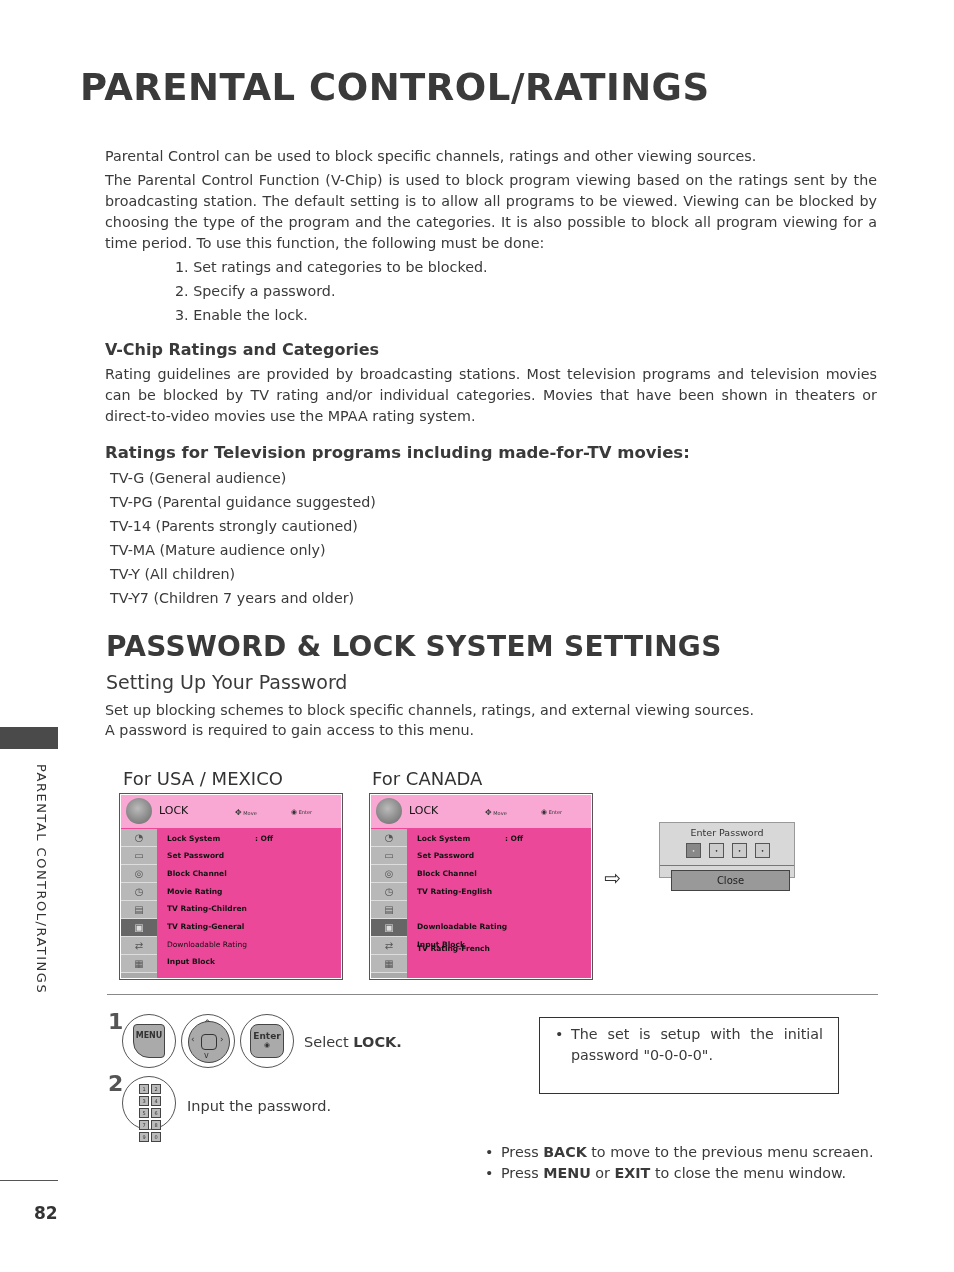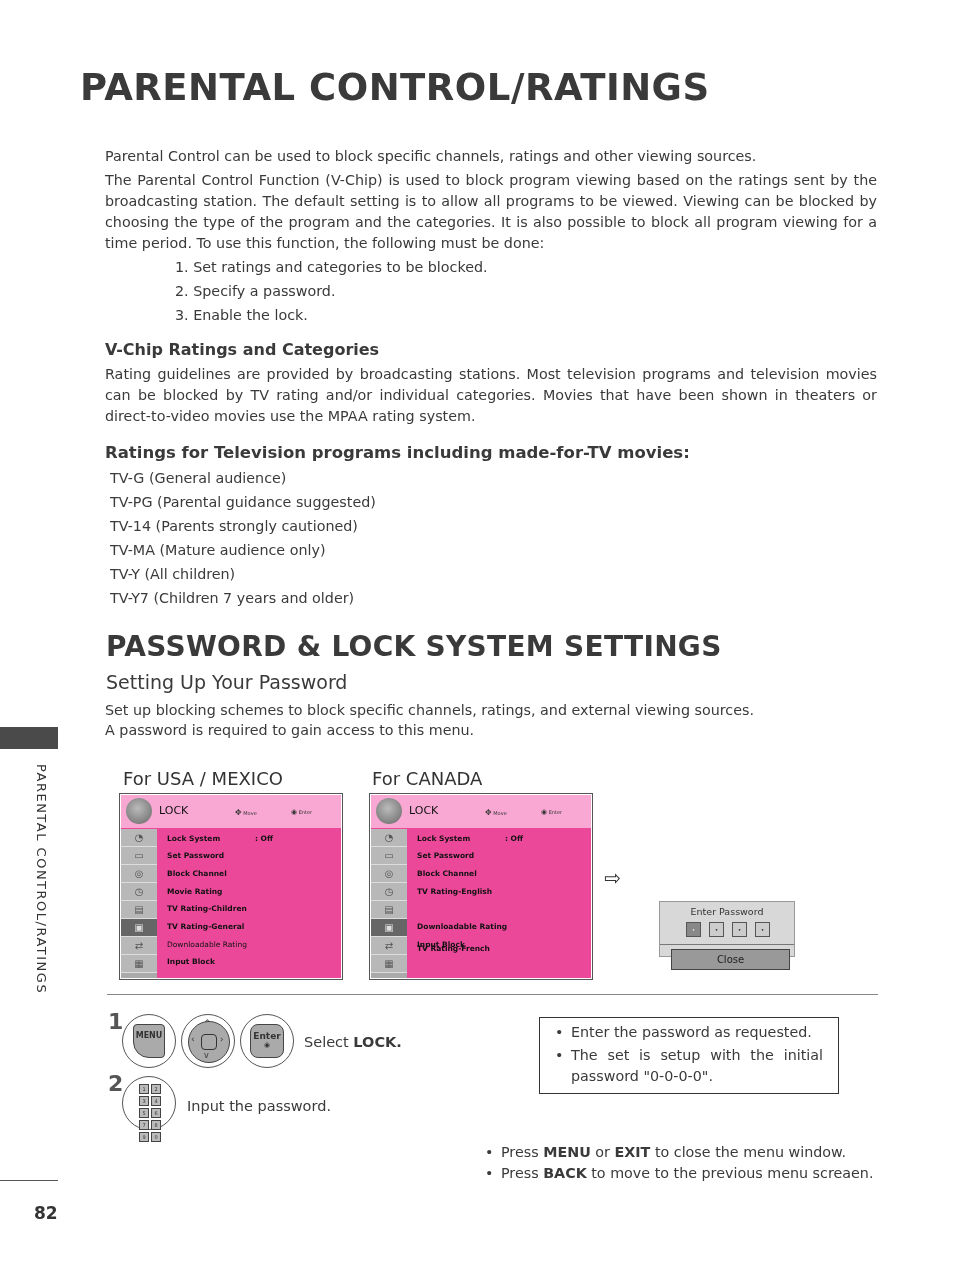--- a/index.html
+++ b/index.html
@@ -19,21 +19,21 @@
   .osd-lock{position:absolute;left:5px;top:3px;width:26px;height:26px;border-radius:50%;background:radial-gradient(circle at 45% 40%,#bbb,#666);}
   .osd-title{position:absolute;left:38px;top:9px;font-size:11px;color:#111;}
   .osd-move{position:absolute;left:114px;top:13px;font-size:5px;color:#333;}
   .osd-enter{position:absolute;left:170px;top:13px;font-size:5px;color:#333;}
   .osd-side{position:absolute;left:1px;top:35px;width:36px;bottom:1px;background:#aaa;}
   .osd-icon{height:17px;border-bottom:1px solid #ddd;background:#b8b8b8;display:flex;align-items:center;justify-content:center;font-size:10px;color:#555;}
   .osd-icon.sel{background:#666;color:#ddd;}
   .osd-body{position:absolute;left:37px;top:35px;right:1px;bottom:1px;background:#ec4899;}
   .osd-item{position:absolute;left:10px;font-size:7.5px;color:#111;font-weight:bold;}
   .for{font-size:18px;color:#333;}
-  .pw{left:659px;top:901px;width:136px;height:56px;border:1px solid #999;background:#d8d8d8;box-sizing:border-box;}
+  .pw{left:659px;top:822px;width:136px;height:56px;border:1px solid #999;background:#d8d8d8;box-sizing:border-box;}
   .pw-title{position:absolute;left:0;right:0;top:4px;text-align:center;font-size:9.5px;color:#333;}
   .pw-box{position:absolute;top:20px;width:15px;height:15px;border:1px solid #555;background:#ccc;box-sizing:border-box;font-size:6px;text-align:center;line-height:13px;}
   .pw-box.first{background:#888;color:#ddd;}
   .pw-close{position:absolute;left:5px;right:4px;top:47px;height:19px;border:1px solid #444;background:#999;text-align:center;font-size:10px;line-height:19px;color:#222;margin-left:6px;}
   .pw-sep{position:absolute;left:0;right:0;top:42px;height:1px;background:#777;}
   .rule{left:107px;top:994px;width:771px;height:1px;background:#888;}
   .stepnum{font-size:22px;font-weight:bold;color:#555;}
   .circ{width:54px;height:54px;border-radius:50%;border:1.5px solid #555;box-sizing:border-box;background:#fff;}
   .note{left:539px;top:1017px;width:300px;height:77px;border:1px solid #333;box-sizing:border-box;}
   ul{margin:0;padding:0;list-style:none;}
@@ -169,26 +169,25 @@
     <span style="width:8px;height:8px;border:1px solid #444;background:#bbb;font-size:5px;text-align:center;line-height:8px;">7</span>
     <span style="width:8px;height:8px;border:1px solid #444;background:#bbb;font-size:5px;text-align:center;line-height:8px;">8</span>
     <span style="width:8px;height:8px;border:1px solid #444;background:#bbb;font-size:5px;text-align:center;line-height:8px;">9</span>
     <span style="width:8px;height:8px;border:1px solid #444;background:#bbb;font-size:5px;text-align:center;line-height:8px;">0</span>
   </div>
 </div>
 <div class="abs p" style="left:187px;top:1096px;font-size:14.5px;">Input the password.</div>
 
 <div class="abs note">
   <ul class="p" style="position:absolute;left:13px;top:4px;width:270px;font-size:14.3px;">
-    <li class="b">Enter the password as requested.</li>
     <li class="b just" style="margin-top:2px;">The set is setup with the initial password "0-0-0-0".</li>
   </ul>
 </div>
 
 <ul class="abs p" style="left:483px;top:1142px;font-size:14.3px;">
+  <li class="b"><span>Press </span><b>BACK</b><span> to move to the previous menu screaen.</span></li>
   <li class="b"><span>Press </span><b>MENU</b><span> or </span><b>EXIT</b><span> to close the menu window.</span></li>
-  <li class="b"><span>Press </span><b>BACK</b><span> to move to the previous menu screaen.</span></li>
 </ul>
 
 <div class="abs sidetab"></div>
 <div class="abs sidetext">PARENTAL CONTROL/RATINGS</div>
 <div class="abs pageline"></div>
 <div class="abs pagenum">82</div>
 
 </body></html>

